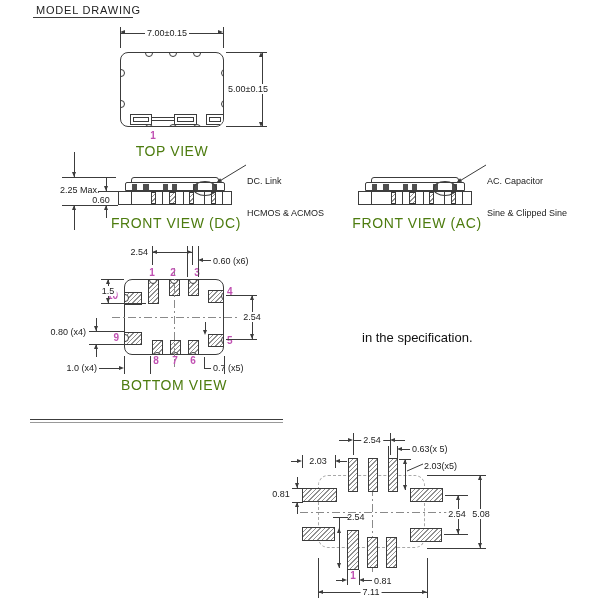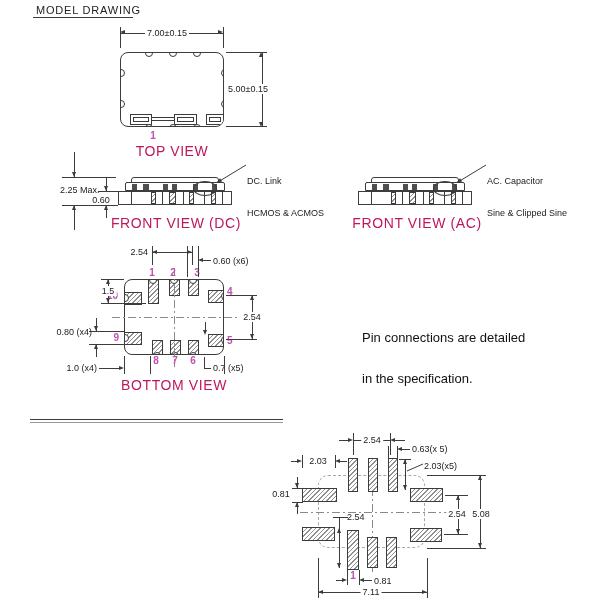--- a/index.html
+++ b/index.html
@@ -5,21 +5,21 @@
   html,body{margin:0;padding:0;background:#fff;}
   #canvas{position:relative;width:605px;height:605px;background:#fff;overflow:hidden;
           font-family:"Liberation Sans","DejaVu Sans",sans-serif;color:#1a1a1a;}
   .hl{position:absolute;height:1px;background:#3c3c3c;}
   .vl{position:absolute;width:1px;background:#3c3c3c;}
   .dim{position:absolute;font-size:9px;line-height:10px;color:#222;white-space:pre;}
   .c50{transform:translateX(-50%);}
   .r100{transform:translateX(-100%);}
   .bgw{background:#fff;padding:0 2px;}
   .pin{position:absolute;font-size:10px;line-height:10px;color:#c050b2;font-weight:bold;white-space:pre;}
-  .vlabel{position:absolute;font-size:14px;letter-spacing:.6px;color:#be185d;white-space:pre;transform:translateX(-50%);}
+  .vlabel{position:absolute;font-size:14px;letter-spacing:.6px;color:#4d7c0f;white-space:pre;transform:translateX(-50%);}
   .sect{position:absolute;font-size:11px;letter-spacing:.8px;color:#222;white-space:pre;}
   .pkg{position:absolute;border:1px solid #3c3c3c;border-radius:8px;overflow:hidden;background:#fff;box-sizing:border-box;}
   .pad{position:absolute;border:1px solid #3c3c3c;box-sizing:border-box;
        background:repeating-linear-gradient(135deg,#fff 0 2.2px,#909090 2.2px 3.2px);}
   .inr{position:absolute;left:2px;right:2px;top:2px;bottom:2px;border:1px solid #3c3c3c;}
   .notch{position:absolute;width:8px;height:8px;border-radius:50%;background:#fff;border:1px solid #3c3c3c;box-sizing:border-box;}
   .aU,.aD,.aL,.aR{position:absolute;width:0;height:0;}
   .aU{border-left:2.5px solid transparent;border-right:2.5px solid transparent;border-bottom:5px solid #3c3c3c;}
   .aD{border-left:2.5px solid transparent;border-right:2.5px solid transparent;border-top:5px solid #3c3c3c;}
   .aL{border-top:2.5px solid transparent;border-bottom:2.5px solid transparent;border-right:5px solid #3c3c3c;}
@@ -214,21 +214,21 @@
     <i class="aU" style="left:106px;top:279px;"></i>
     <i class="aD" style="left:106px;top:298px;"></i>
     <div class="dim c50 bgw" style="left:108px;top:286px;">1.5</div>
 
     <i class="hl" style="left:89px;top:331px;width:35px;"></i>
     <i class="hl" style="left:89px;top:344px;width:35px;"></i>
     <i class="vl" style="left:96px;top:318px;height:13px;"></i>
     <i class="aD" style="left:94px;top:326px;"></i>
     <i class="vl" style="left:96px;top:344px;height:13px;"></i>
     <i class="aU" style="left:94px;top:344px;"></i>
-    <div class="dim r100" style="left:86px;top:327px;margin-left:6px;">0.80 (x4)</div>
+    <div class="dim r100" style="left:86px;top:327px;">0.80 (x4)</div>
 
     <i class="hl" style="left:226px;top:295px;width:31px;"></i>
     <i class="hl" style="left:226px;top:339px;width:31px;"></i>
     <i class="vl" style="left:252px;top:295px;height:44px;"></i>
     <i class="aU" style="left:250px;top:295px;"></i>
     <i class="aD" style="left:250px;top:334px;"></i>
     <div class="dim c50 bgw" style="left:252px;top:312px;">2.54</div>
 
     <div class="dim r100" style="left:97px;top:363px;">1.0 (x4)</div>
     <i class="hl" style="left:99px;top:368px;width:20px;"></i>
@@ -240,21 +240,20 @@
     <i class="aD" style="left:203px;top:330px;"></i>
     <i class="vl" style="left:204px;top:357px;height:11px;"></i>
     <i class="hl" style="left:204px;top:368px;width:7px;"></i>
     <div class="dim" style="left:213px;top:363px;">0.7 (x5)</div>
     <i class="vl" style="left:224px;top:356px;height:18px;"></i>
 
     <div class="vlabel" style="left:174px;top:377px;">BOTTOM VIEW</div>
   </div>
 
   <div class="note" style="left:362px;top:304px;">
-    <div>Pin connections are detailed</div>
     <div>in the specification.</div>
   </div>
 
   <i class="hl" style="left:30px;top:419px;width:253px;"></i>
   <i class="hl" style="left:30px;top:422px;width:253px;background:#999;"></i>
 
   <div>
     <div style="position:absolute;left:318px;top:475px;width:107px;height:73px;border:1px dashed #a8a8a8;border-radius:10px;box-sizing:border-box;"></div>
     <i class="clh" style="left:300px;top:512px;width:155px;"></i>
     <i class="clv" style="left:372px;top:472px;height:100px;"></i>

